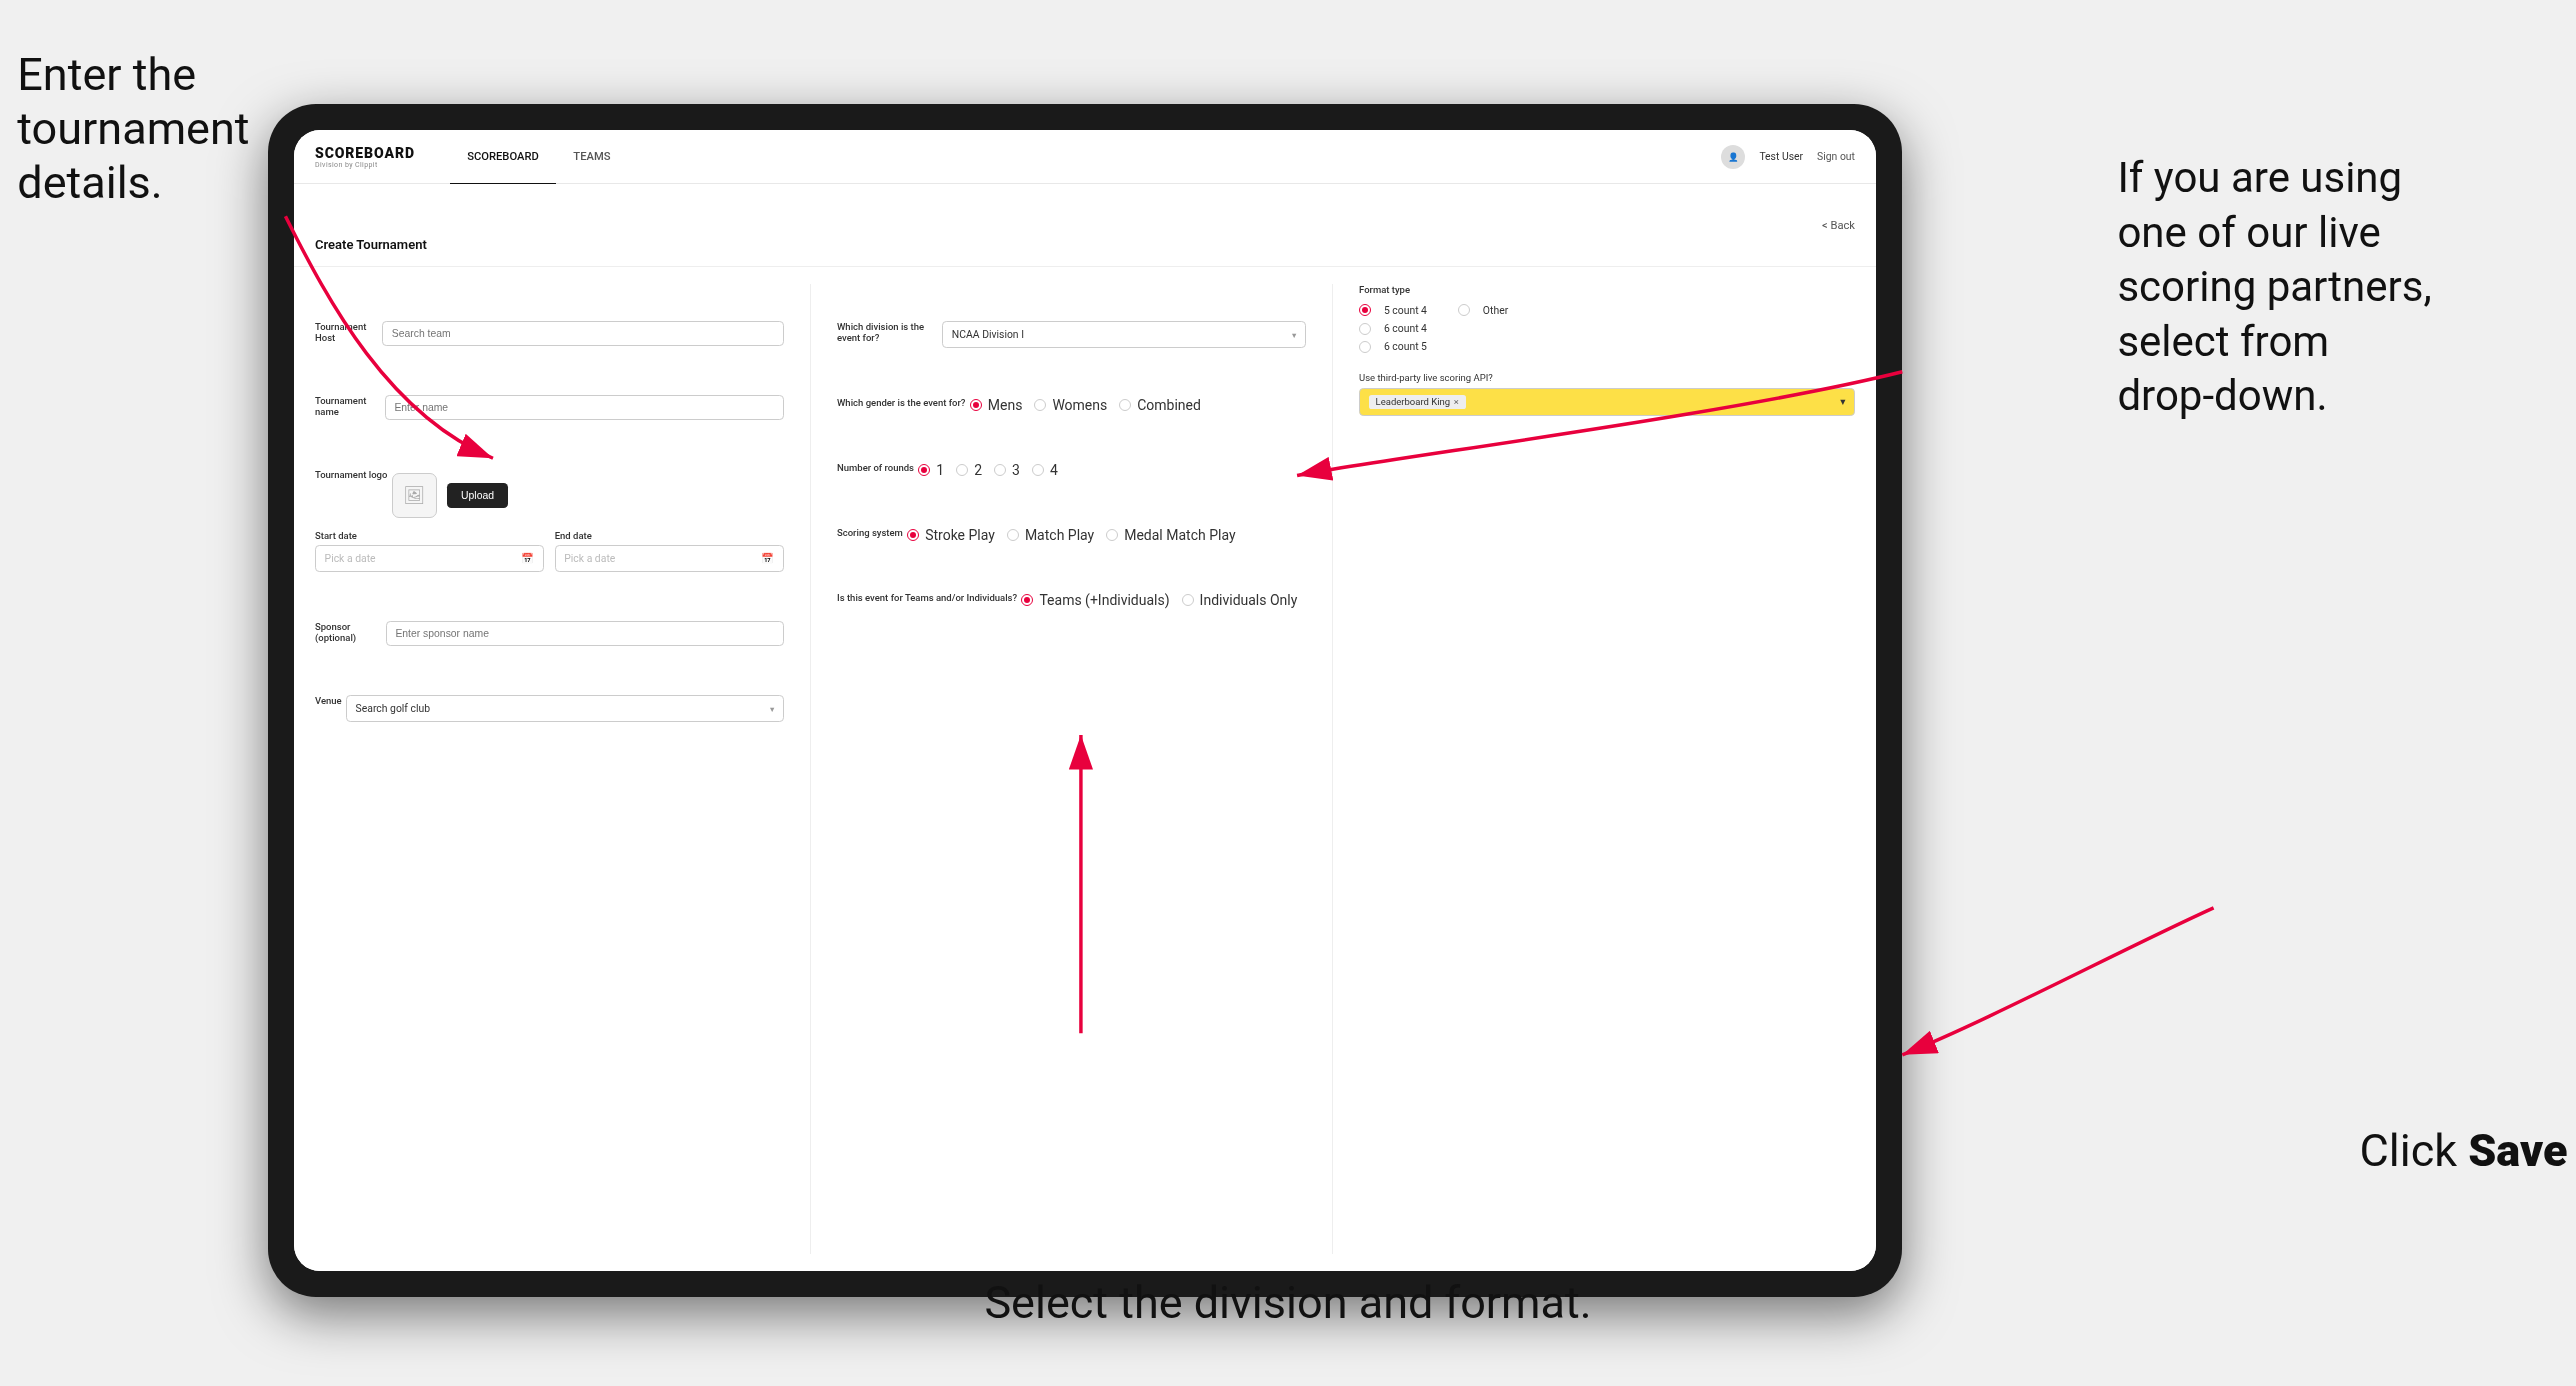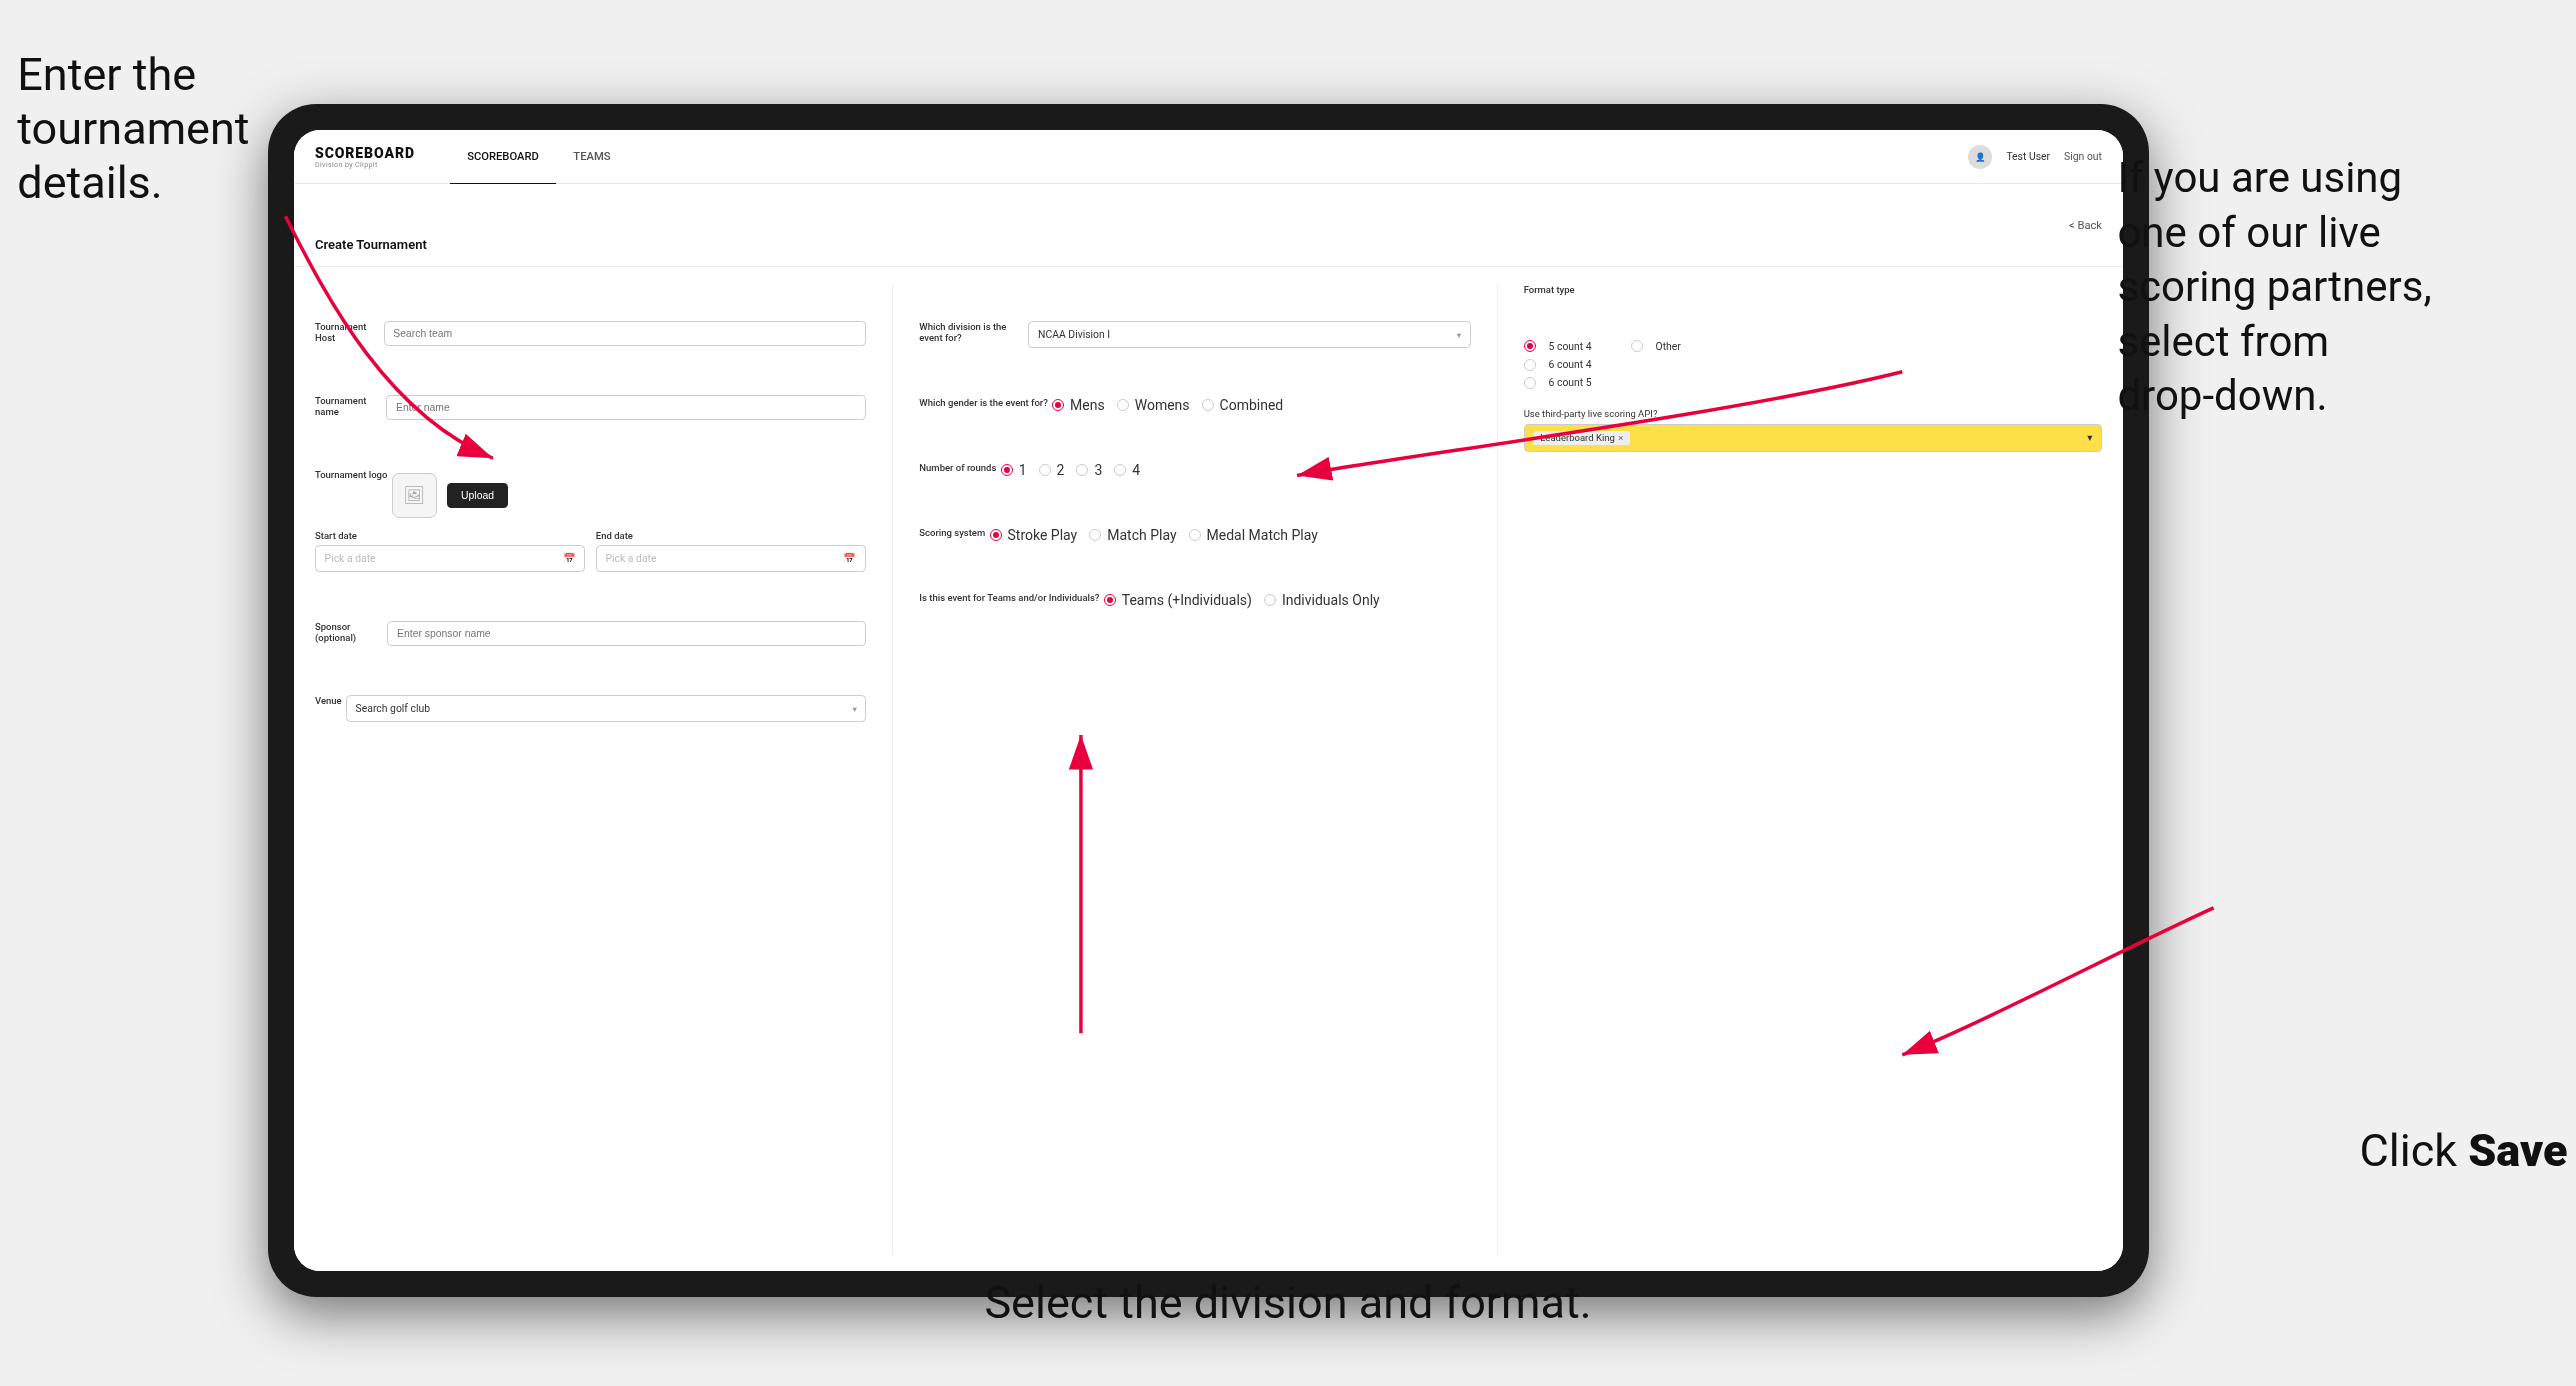--- a/index.html
+++ b/index.html
@@ -57,21 +57,21 @@
       width: 2576px;
       height: 1386px;
       pointer-events: none;
     }
 
     
     .tablet {
       position: absolute;
       top: 104px;
       left: 268px;
-      width: 1881px;
+      width: 1634px;
       height: 1193px;
       background: #1a1a1a;
       border-radius: 48px;
       box-shadow: 0 17.3px 52px rgba(0,0,0,0.5);
       padding: 26px;
     }
     .tablet-screen {
       width: 100%;
       height: 100%;
       background: #fff;
@@ -576,21 +576,21 @@
                 <span>Individuals Only</span>
               </div>
             </div>
           </div>
         </div>
 
         <div class="col-right">
           <div class="format-section">
             <div class="format-label">Format type</div>
             <div class="format-options">
-              <div style="display:flex; gap:39px; align-items:center;margin-top:36px;">
+              <div style="display:flex; gap:31px; align-items:center;">
                 <div class="format-row">
                   <div class="radio-circle selected"></div>
                   <span style="font-size:10.4px;color:#333;margin-left:4.3px;">5 count 4</span>
                 </div>
                 <div class="format-row">
                   <div class="radio-circle"></div>
                   <span style="font-size:10.4px;color:#333;margin-left:4.3px;">Other</span>
                 </div>
               </div>
               <div class="format-row">

